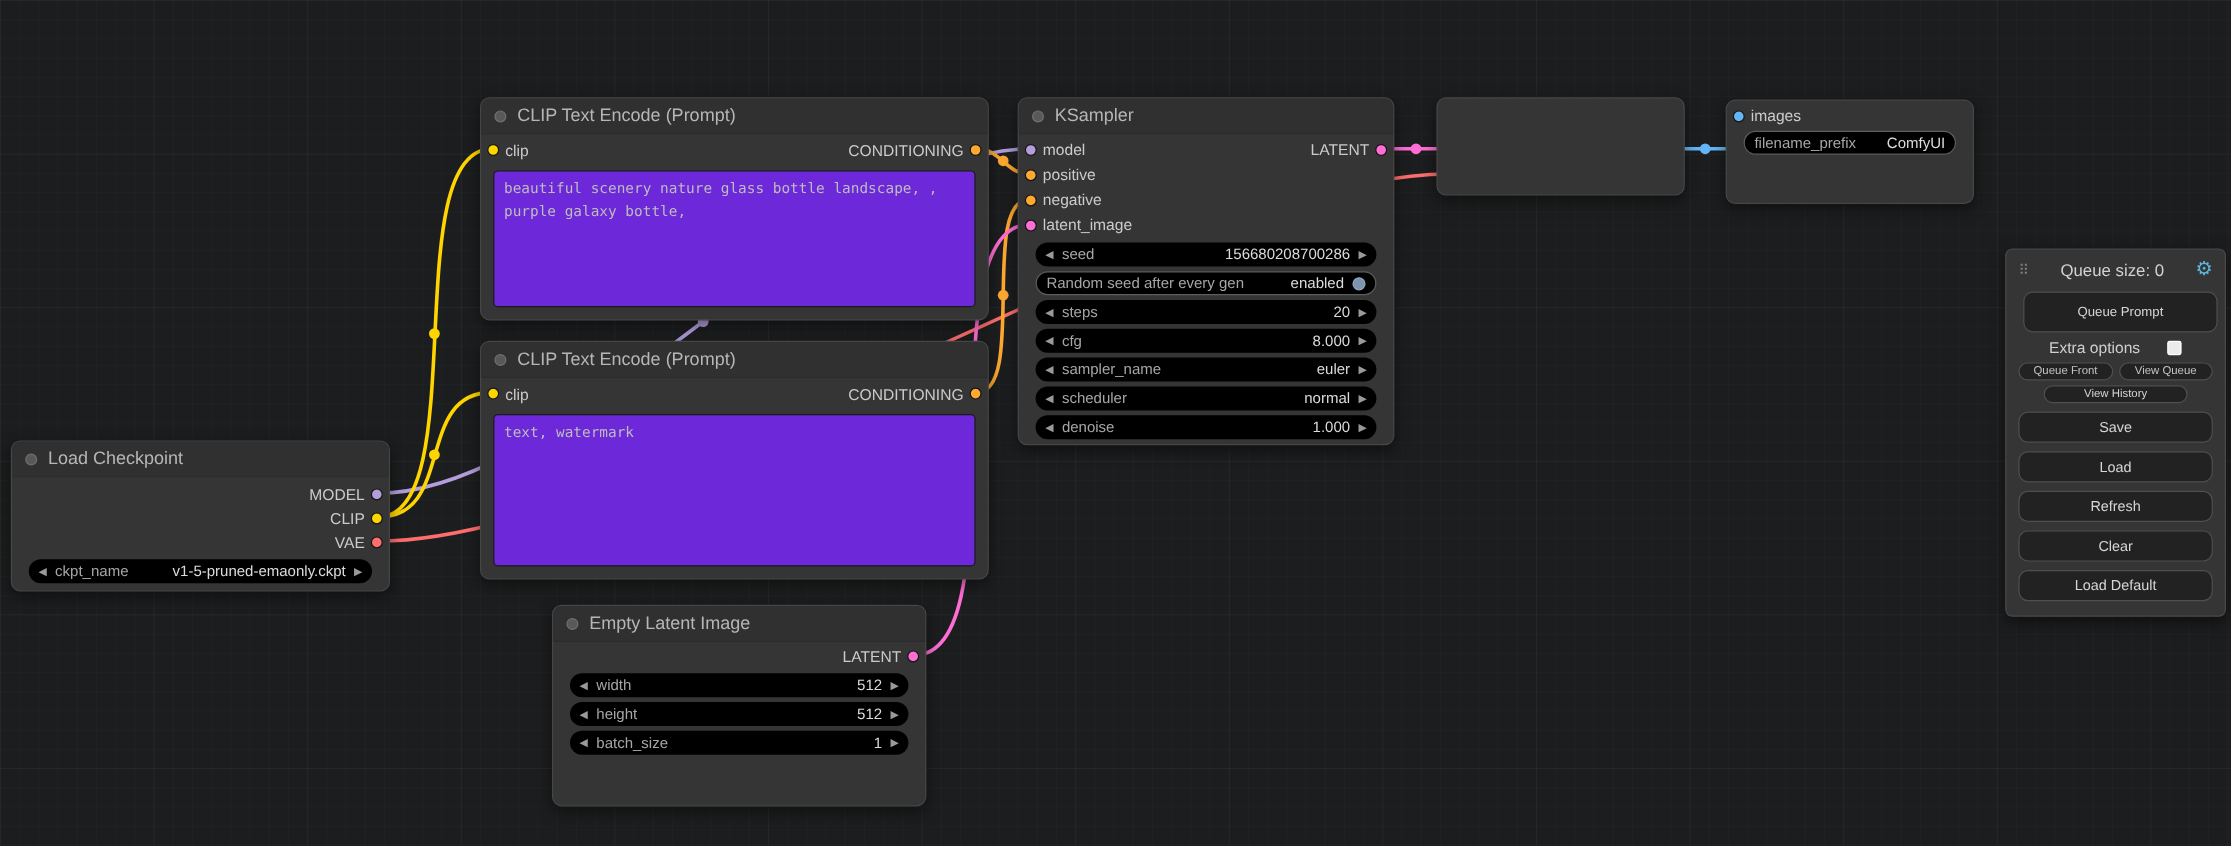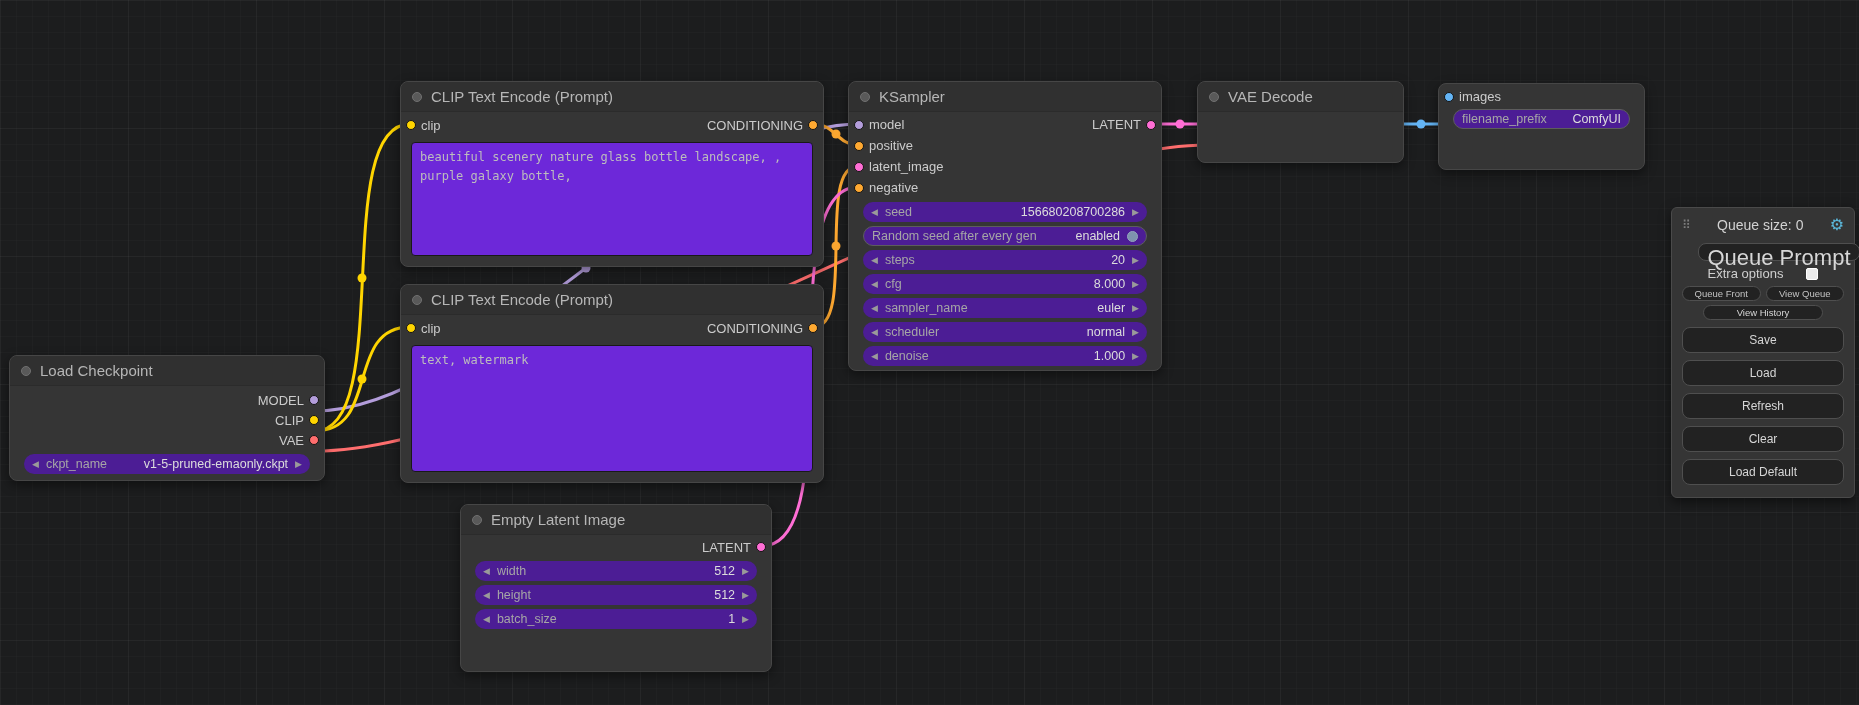--- a/index.html
+++ b/index.html
@@ -27,35 +27,35 @@
   .bg-latent{background:var(--c-latent,#FF6ED5)} .bg-image{background:var(--c-image,#64B5F6)}
 
   .node{position:absolute;z-index:2;background:#353535;border:1px solid #464646;border-radius:8px;box-shadow:0 4px 12px rgba(0,0,0,.45)}
   .node-title{height:30px;display:flex;align-items:center;gap:9px;padding:0 11px;background:#303030;border-bottom:1px solid #2b2b2b;border-radius:7px 7px 0 0;color:#b6b6b6;font-size:15px;white-space:nowrap}
   .tdot{width:10px;height:10px;border-radius:50%;background:#595959;border:1px solid #707070;flex:none}
   .slot{position:relative;display:flex;align-items:center;color:#cbcbcb;font-size:13px;padding:0 20px;white-space:nowrap}
   .slot .right{margin-left:auto}
   .pdot{position:absolute;top:50%;width:10px;height:10px;border-radius:50%;border:1px solid #141414;transform:translateY(-50%)}
   .pdot.in{left:5px}
   .pdot.out{right:5px}
-  .widget{height:20px;margin:4px 14px 0;background:#4c1d95;border-radius:10px;display:flex;align-items:center;gap:7px;padding:0 8px;font-size:12.5px;color:#a6a6a6;white-space:nowrap}
+  .widget{height:20px;margin:4px 14px 0;background:#000000;border-radius:10px;display:flex;align-items:center;gap:7px;padding:0 8px;font-size:12.5px;color:#a6a6a6;white-space:nowrap}
   .widget .arrow{font-size:9px;color:#9a9a9a;flex:none;line-height:1}
   .widget .wlabel{margin-right:auto}
   .widget .wvalue{color:#dcdcdc}
   .widget.bordered{border:1px solid #5d5d5d}
   .toggle{width:11px;height:11px;border-radius:50%;background:#7e93ae;border:1px solid #93a6bd;flex:none}
   .prompt-box{position:absolute;left:10px;right:10px;top:60px;bottom:10px;background:#6d28d9;border:1px solid #191919;border-radius:4px;padding:5px 8px;color:#bdbdbd;font-family:"DejaVu Sans Mono",monospace;font-size:12px;line-height:1.55;white-space:pre-wrap;overflow:hidden}
 
   .queue-panel{position:absolute;z-index:2;left:1671px;top:207px;width:184px;background:#353535;border:1px solid #4a4a4a;border-radius:6px;box-shadow:0 4px 12px rgba(0,0,0,.5);padding:6px 10px 12px;color:#ccc}
   .q-header{display:flex;align-items:center;height:22px}
   .drag-handle{color:#7d7d7d;font-size:12px}
   .q-size{flex:1;text-align:center;font-size:14px;color:#d2d2d2}
   .gear{color:#5bb7da;font-size:16px;line-height:1;cursor:pointer}
   .btn{display:block;width:100%;background:#222;border:1px solid #4f4f4f;border-radius:8px;color:#d6d6d6;text-align:center;font-family:inherit;cursor:pointer}
-  .btn.primary{height:18px;line-height:28px;font-size:22px;margin:7px 16px 5px}
+  .btn.primary{height:34px;line-height:28px;font-size:11px;margin:7px 4px 5px}
   .btn.big{height:26px;line-height:24px;font-size:12px;margin-top:7px}
   .extra{display:flex;align-items:center;justify-content:center;gap:23px;font-size:13px;margin:3px 0 5px;color:#cfcfcf}
   .checkbox{width:12px;height:12px;background:#ececec;border:1px solid #fff;border-radius:2px;cursor:pointer}
   .q-small-row{display:flex;gap:5px}
   .btn.small{height:15px;line-height:13px;font-size:9.5px;border-radius:8px;color:#c3c3c3}
   .q-small-row .btn.small{flex:1}
   .btn.history{width:74%;margin:4px auto 0;height:15px;line-height:13px;font-size:9.5px;border-radius:8px}
 </style>
 </head>
 <body>
@@ -74,21 +74,21 @@
   <circle class="f-clip" cx="362" cy="379" r="4.5"></circle>
   <circle class="f-model" cx="586" cy="268" r="4.5"></circle>
   <circle class="f-vae" cx="761" cy="298" r="4.5"></circle>
   <circle class="f-cond" cx="836" cy="134" r="4.5"></circle>
   <circle class="f-cond" cx="836" cy="246" r="4.5"></circle>
   <circle class="f-latent" cx="810" cy="366" r="4.5"></circle>
   <circle class="f-latent" cx="1180" cy="124" r="4.5"></circle>
   <circle class="f-image" cx="1421" cy="124" r="4.5"></circle>
 </svg>
 
-<div class="node" style="left:9px;top:355px;width:316px;height:126px">
+<div class="node" style="left:9px;top:367px;width:316px;height:126px">
   <div class="node-title">
     <span class="tdot"></span>
     <span>Load Checkpoint</span>
   </div>
   <div style="padding-top:4px">
     <div class="slot" style="height:20px">
       <span class="right">MODEL</span>
       <span class="pdot out bg-model"></span>
     </div>
     <div class="slot" style="height:20px">
@@ -175,26 +175,26 @@
       <span class="pdot in bg-model"></span>
       <span>model</span>
       <span class="right">LATENT</span>
       <span class="pdot out bg-latent"></span>
     </div>
     <div class="slot" style="height:21px">
       <span class="pdot in bg-cond"></span>
       <span>positive</span>
     </div>
     <div class="slot" style="height:21px">
+      <span class="pdot in bg-cond"></span>
+      <span>negative</span>
+    </div>
+    <div class="slot" style="height:21px">
       <span class="pdot in bg-latent"></span>
       <span>latent_image</span>
-    </div>
-    <div class="slot" style="height:21px">
-      <span class="pdot in bg-cond"></span>
-      <span>negative</span>
     </div>
   </div>
   <div class="widget">
     <span class="arrow">◀</span>
     <span class="wlabel">seed</span>
     <span class="wvalue">156680208700286</span>
     <span class="arrow">▶</span>
   </div>
   <div class="widget bordered">
     <span class="wlabel">Random seed after every gen</span>
@@ -227,24 +227,20 @@
   </div>
   <div class="widget">
     <span class="arrow">◀</span>
     <span class="wlabel">denoise</span>
     <span class="wvalue">1.000</span>
     <span class="arrow">▶</span>
   </div>
 </div>
 
 <div class="node" style="left:1197px;top:81px;width:207px;height:82px">
-  <div class="node-title">
-    <span class="tdot"></span>
-    <span>VAE Decode</span>
-  </div>
 </div>
 
 <div class="node" style="left:1438px;top:83px;width:207px;height:87px">
   <div class="slot" style="height:21px;margin-top:2px">
     <span class="pdot in bg-image"></span>
     <span>images</span>
   </div>
   <div class="widget bordered" style="margin-top:2px">
     <span class="wlabel">filename_prefix</span>
     <span class="wvalue">ComfyUI</span>

